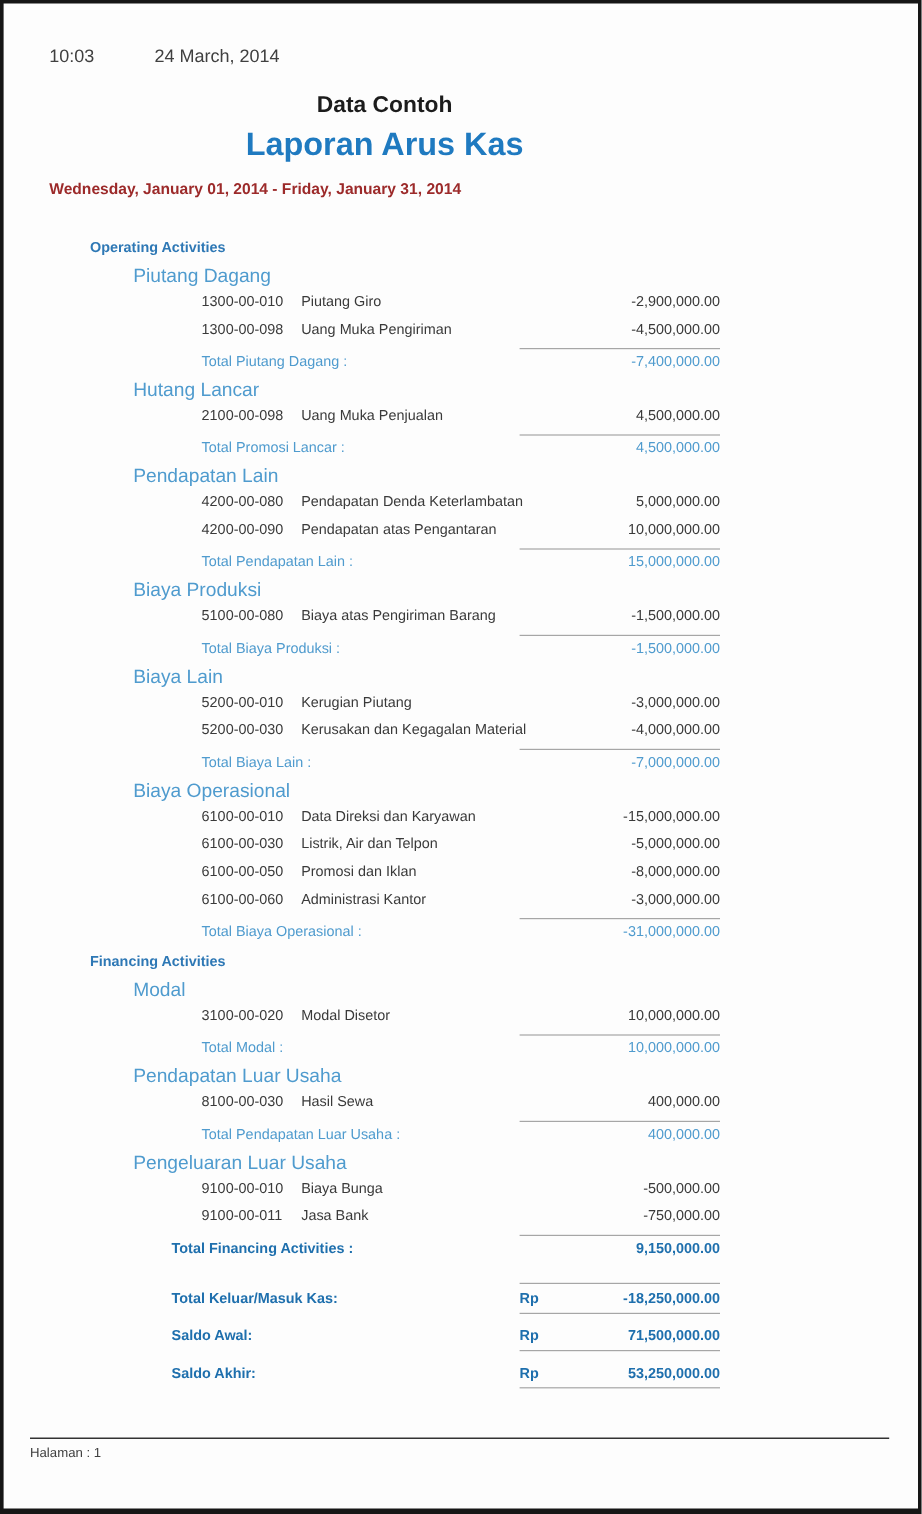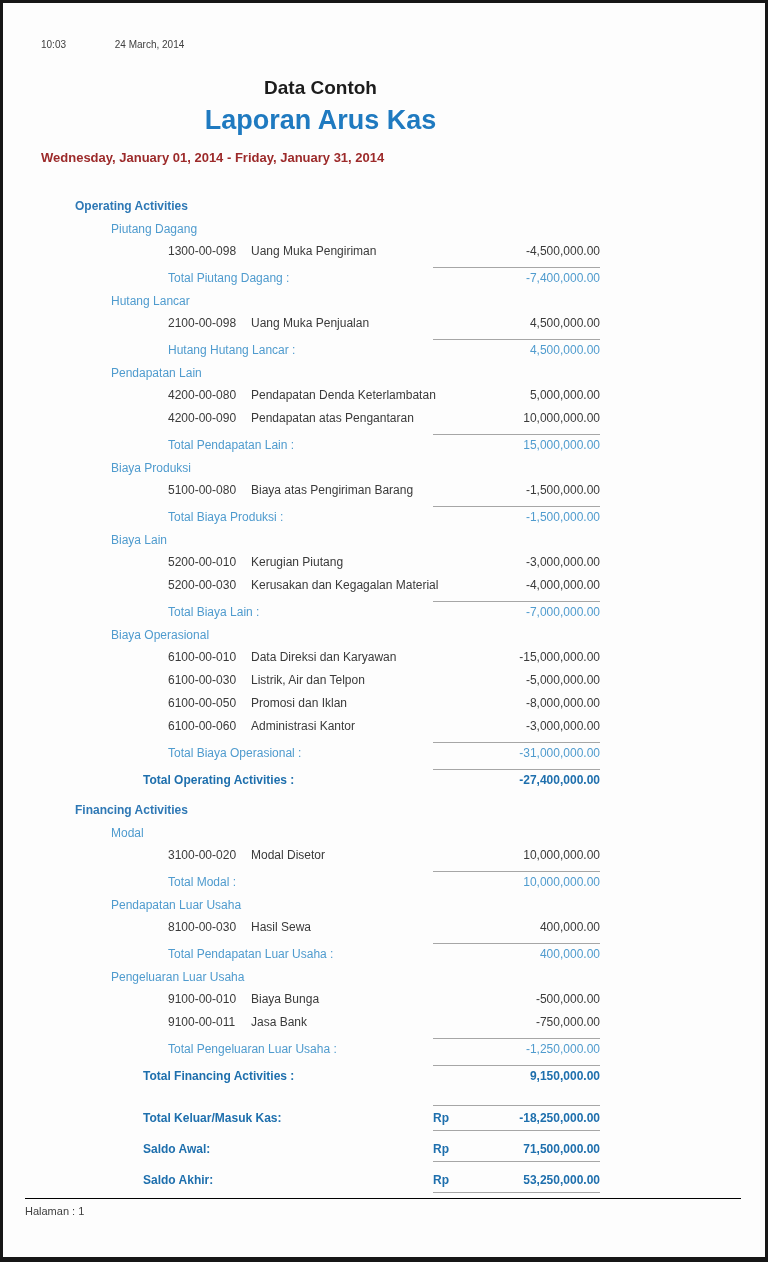--- a/index.html
+++ b/index.html
@@ -9,30 +9,30 @@
   }
   *{margin:0;padding:0;box-sizing:border-box;}
   html,body{background:#888;}
   body{font-family:"Liberation Sans","DejaVu Sans",sans-serif;}
   .page{
     position:relative;width:768px;height:1262px;background:var(--page-bg);
     border:3px solid var(--frame);border-bottom-width:5px;overflow:hidden;
     color:var(--text-dark);
   }
   .content{padding:36px 165px 0 38px;}
-  .meta-row{font-size:10px;color:#404040;height:14px;}
+  .meta-row{font-size:15px;color:#404040;height:14px;}
   .meta-date{margin-left:46px;}
   .company{ text-align:center;font-size:19px;font-weight:bold;color:#1c1c1c;margin-top:24px;}
   .report-title{text-align:center;font-size:27px;font-weight:bold;color:var(--title-blue);margin-top:6px;line-height:30px;}
   .period{text-align:left;font-size:13px;font-weight:bold;color:var(--date-red);margin-top:15px;}
   .section{margin-top:10px;}
   .section:first-child{margin-top:34px;}
   .section-title{font-size:12px;font-weight:bold;color:var(--section-blue);padding-left:34px;height:15px;margin-bottom:8px;}
   .group{margin-bottom:8px;}
-  .group-title{font-size:12px;color:var(--light-blue);padding-left:70px;height:15px;margin-bottom:7px;}
+  .group-title{font-size:16px;color:var(--light-blue);padding-left:70px;height:15px;margin-bottom:7px;}
   .row{display:flex;align-items:baseline;font-size:12px;}
   .account-row{padding-left:127px;height:15px;margin-bottom:8px;color:var(--text-dark);}
   .code{display:inline-block;width:83px;white-space:nowrap;}
   .name{white-space:nowrap;}
   .amount{margin-left:auto;text-align:right;white-space:nowrap;}
   .total-row{height:19px;}
   .group-total{padding-left:127px;color:var(--light-blue);}
   .lined{width:167px;border-top:1px solid var(--line-gray);padding-top:3px;}
   .section-total{padding-left:102px;margin-top:8px;margin-bottom:10px;font-weight:bold;color:var(--bold-blue);height:24px;}
   .summary{margin-top:16px;}
@@ -58,41 +58,46 @@
     <div class="period">Wednesday, January 01, 2014 - Friday, January 31, 2014</div>
 
     <main id="report-body">
         <section class="section">
     <div class="section-title">Operating Activities</div>
     <div class="groups">
             <div class="group">
     <div class="group-title">Piutang Dagang</div>
     <div class="rows">
                 <div class="row account-row">
+    <span class="code">1300-00-010</span>
+    <span class="name">Piutang Giro</span>
+    <span class="amount">-2,900,000.00</span>
+  </div>
+                <div class="row account-row">
     <span class="code">1300-00-098</span>
     <span class="name">Uang Muka Pengiriman</span>
     <span class="amount">-4,500,000.00</span>
   </div>
               </div>
     <div class="row total-row group-total">
       <span class="total-label">Total Piutang Dagang :</span>
       <span class="amount lined">-7,400,000.00</span>
     </div>
   </div>
             <div class="group">
     <div class="group-title">Hutang Lancar</div>
     <div class="rows">
                 <div class="row account-row">
     <span class="code">2100-00-098</span>
     <span class="name">Uang Muka Penjualan</span>
     <span class="amount">4,500,000.00</span>
   </div>
               </div>
     <div class="row total-row group-total">
-      <span class="total-label">Hutang Hutang Lancar :</span>
+      <span class="total-label">Total Promosi Lancar :</span>
       <span class="amount lined">4,500,000.00</span>
     </div>
   </div>
             <div class="group">
     <div class="group-title">Pendapatan Lain</div>
     <div class="rows">
                 <div class="row account-row">
     <span class="code">4200-00-080</span>
     <span class="name">Pendapatan Denda Keterlambatan</span>
     <span class="amount">5,000,000.00</span>
@@ -164,24 +169,20 @@
     <span class="name">Administrasi Kantor</span>
     <span class="amount">-3,000,000.00</span>
   </div>
               </div>
     <div class="row total-row group-total">
       <span class="total-label">Total Biaya Operasional :</span>
       <span class="amount lined">-31,000,000.00</span>
     </div>
   </div>
           </div>
-    <div class="row section-total">
-      <span class="total-label">Total Operating Activities :</span>
-      <span class="amount lined">-27,400,000.00</span>
-    </div>
   </section>
         <section class="section">
     <div class="section-title">Financing Activities</div>
     <div class="groups">
             <div class="group">
     <div class="group-title">Modal</div>
     <div class="rows">
                 <div class="row account-row">
     <span class="code">3100-00-020</span>
     <span class="name">Modal Disetor</span>
@@ -214,24 +215,20 @@
     <span class="code">9100-00-010</span>
     <span class="name">Biaya Bunga</span>
     <span class="amount">-500,000.00</span>
   </div>
                 <div class="row account-row">
     <span class="code">9100-00-011</span>
     <span class="name">Jasa Bank</span>
     <span class="amount">-750,000.00</span>
   </div>
               </div>
-    <div class="row total-row group-total">
-      <span class="total-label">Total Pengeluaran Luar Usaha :</span>
-      <span class="amount lined">-1,250,000.00</span>
-    </div>
   </div>
           </div>
     <div class="row section-total">
       <span class="total-label">Total Financing Activities :</span>
       <span class="amount lined">9,150,000.00</span>
     </div>
   </section>
       </main>
 
     <div class="summary" id="summary">

